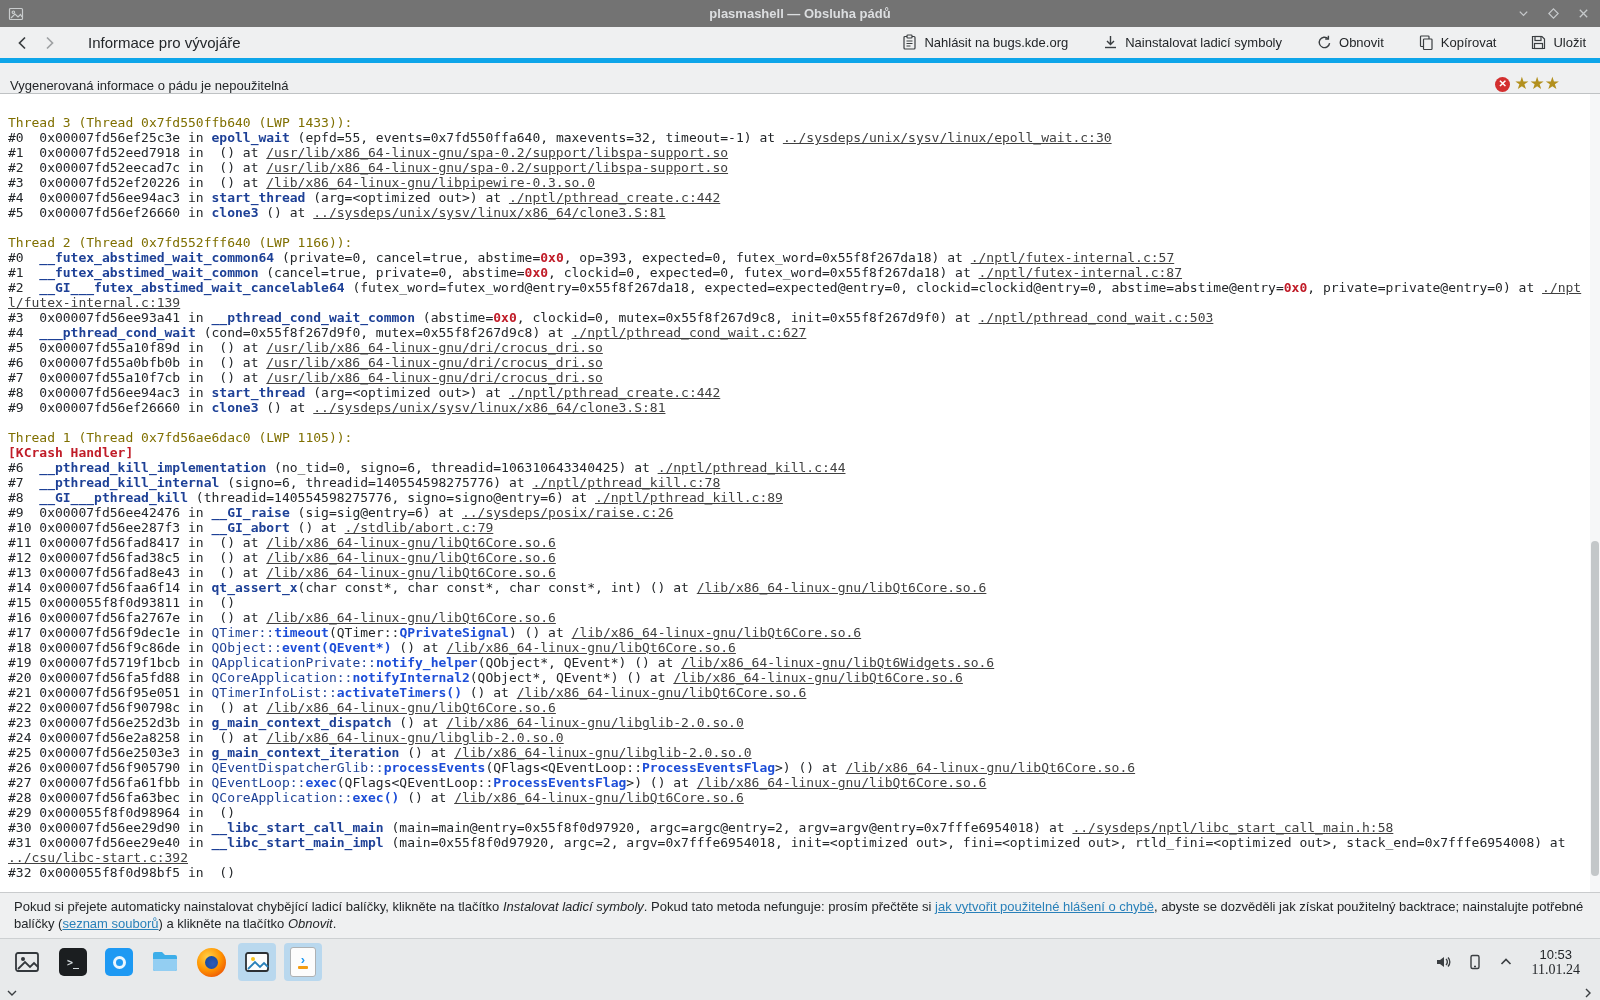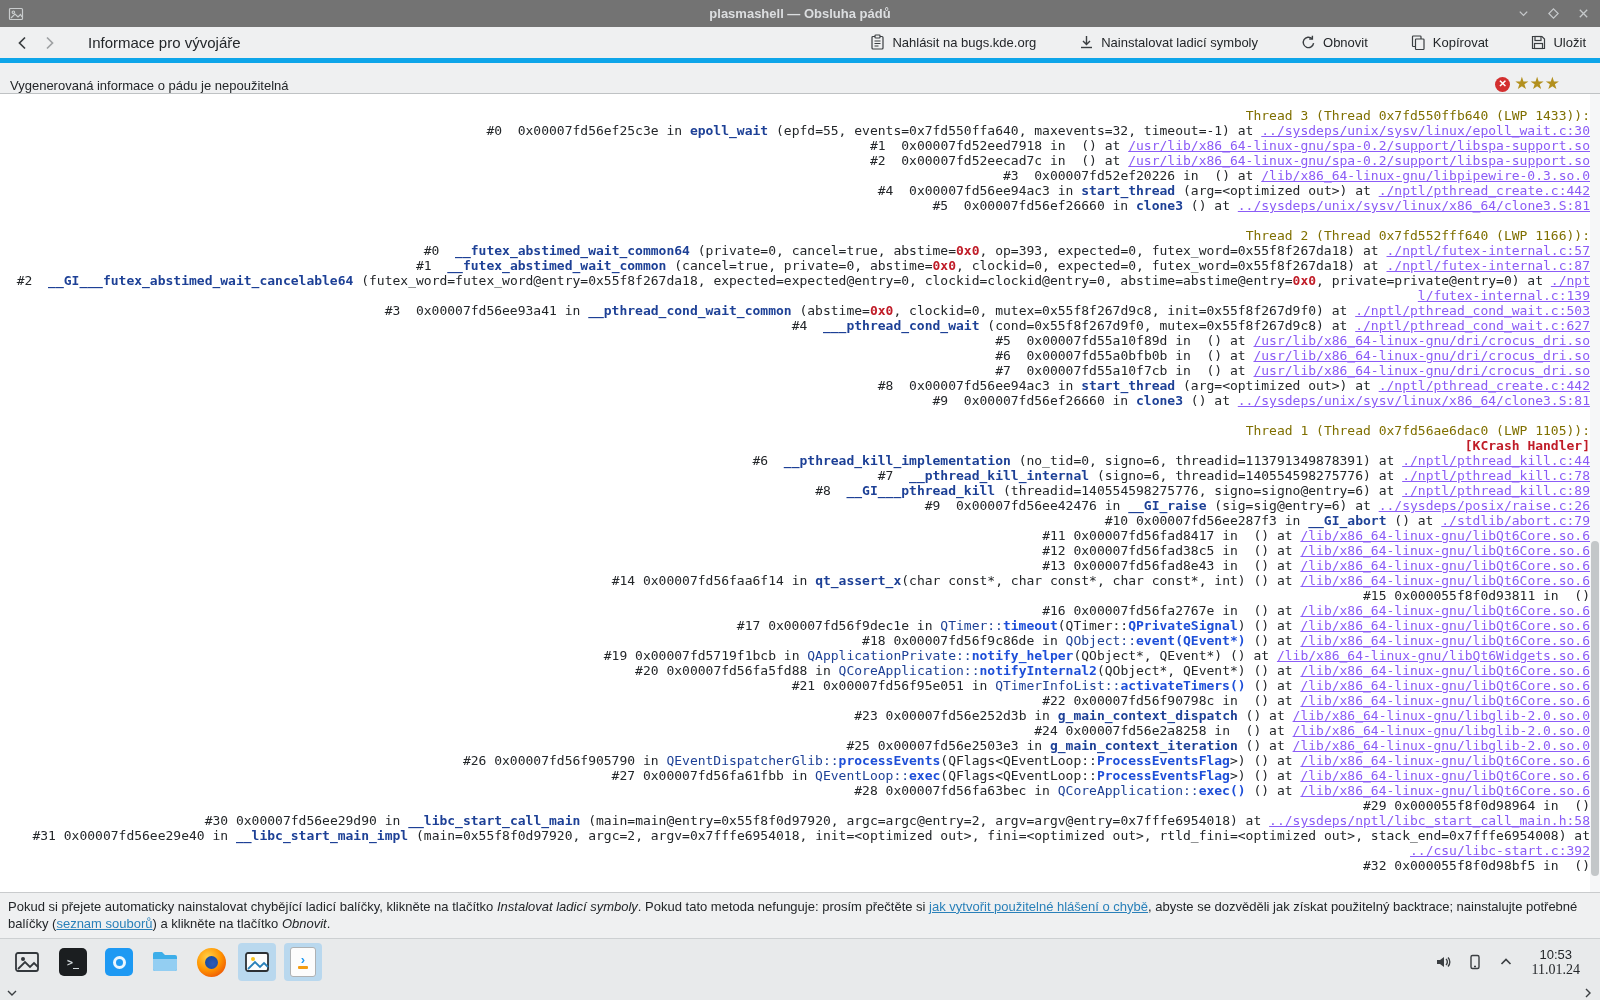--- a/index.html
+++ b/index.html
@@ -15,52 +15,52 @@
     font-size:13px; font-weight:600; color:#dcdee0; pointer-events:none; }
   .win-controls { margin-left:auto; display:flex; gap:16px; padding-right:10px; z-index:2; }
   .win-btn { width:14px; height:14px; display:flex; align-items:center; justify-content:center; color:#c6c9cb; cursor:pointer; }
 
   
   .toolbar { height:36px; background:#eff0f1; display:flex; align-items:center;
     padding:0 10px; border-bottom:5px solid #0ea5e9; flex:0 0 auto; }
   .nav-btn { width:26px; height:26px; display:flex; align-items:center; justify-content:center; cursor:pointer; color:#3a3e41; }
   .nav-btn.disabled { color:#9ea1a3; }
   .view-title { font-size:15px; color:#232629; margin-left:26px; }
-  .tb-actions { margin-left:auto; display:flex; align-items:center; gap:34px; }
+  .tb-actions { margin-left:auto; display:flex; align-items:center; gap:26px; }
   .tb-btn { display:flex; align-items:center; gap:6px; font-size:13px; color:#232629;
     cursor:pointer; padding:4px 4px; border-radius:3px; }
   .tb-btn svg { color:#3a3e41; }
 
   
   .statusbar { height:31px; background:#eff0f1; display:flex; align-items:flex-end;
     padding:0 10px; border-bottom:1px solid #bfc2c4; flex:0 0 auto; }
   .status-msg { font-size:13px; color:#232629; }
   .rating { margin-left:auto; display:flex; align-items:center; gap:4px; padding-right:30px; }
   .err-badge { width:15px; height:15px; border-radius:50%; background:#d32f2f; color:#fff;
     display:flex; align-items:center; justify-content:center; font-size:10px; font-weight:bold; line-height:1; }
   .star { color:#b3901e; font-size:17px; line-height:1; }
 
   
   .content { flex:1 1 auto; background:#ffffff; position:relative; overflow:hidden; }
-  .bt { padding:14px 10px 0 8px; font-family:"DejaVu Sans Mono", monospace;
-    font-size:13px; line-height:15px; color:#232629;text-align:right; }
+  .bt { padding:21px 10px 0 8px; font-family:"DejaVu Sans Mono", monospace;
+    font-size:13px; line-height:15px; color:#232629; }
   .bt-line { white-space:pre-wrap; word-break:break-all; min-height:15px; }
   .fn     { color:#1d4096; font-weight:bold; }
   .cls    { color:#1d4096; }
   .mth    { color:#1d4ed8; font-weight:bold; }
-  .path   { color:#8b5cf6; text-decoration:underline;margin-top:21px; }
+  .path   { color:#404040; text-decoration:underline;margin-top:21px; }
   .err    { color:#c01c28; font-weight:bold; }
   .thread { color:#7f6f00; }
   .scrollbar-track { position:absolute; top:0; right:0; width:10px; height:100%; background:#f6f7f8; }
   .scrollbar-thumb { position:absolute; right:1px; width:8px; border-radius:4px; background:#c3c7c9;
     top:56%; height:42%; cursor:grab; }
 
   
   .helpbar { flex:0 0 auto; min-height:44px; background:#eff0f1; border-top:1px solid #c9cbcd;
-    padding:5px 8px; font-size:13px; line-height:1.35; color:#232629; }
+    padding:5px 14px; font-size:13px; line-height:1.35; color:#232629; }
   .it  { font-style:italic; }
   .lnk { color:#2980b9; text-decoration:underline; cursor:pointer; }
 
   
   .panel { flex:0 0 auto; height:62px; background:#e8eaeb; border-top:1px solid #cdd0d2; position:relative; }
   .panel-row { display:flex; align-items:center; height:46px; padding:4px 8px; gap:8px; }
   .task { width:38px; height:38px; display:flex; align-items:center; justify-content:center;
     border-radius:4px; cursor:pointer; }
   .task.active { background:#b9d8ee; }
   .icon-term { width:28px; height:28px; border-radius:5px; background:#1b1e20;
@@ -199,21 +199,21 @@
         <div class="bt-line"><span>#3  0x00007fd56ee93a41 in </span><span class="fn">__pthread_cond_wait_common</span><span> (abstime=</span><span class="err">0x0</span><span>, clockid=0, mutex=0x55f8f267d9c8, init=0x55f8f267d9f0) at </span><span class="path">./nptl/pthread_cond_wait.c:503</span></div>
         <div class="bt-line"><span>#4  </span><span class="fn">___pthread_cond_wait</span><span> (cond=0x55f8f267d9f0, mutex=0x55f8f267d9c8) at </span><span class="path">./nptl/pthread_cond_wait.c:627</span></div>
         <div class="bt-line"><span>#5  0x00007fd55a10f89d in  () at </span><span class="path">/usr/lib/x86_64-linux-gnu/dri/crocus_dri.so</span></div>
         <div class="bt-line"><span>#6  0x00007fd55a0bfb0b in  () at </span><span class="path">/usr/lib/x86_64-linux-gnu/dri/crocus_dri.so</span></div>
         <div class="bt-line"><span>#7  0x00007fd55a10f7cb in  () at </span><span class="path">/usr/lib/x86_64-linux-gnu/dri/crocus_dri.so</span></div>
         <div class="bt-line"><span>#8  0x00007fd56ee94ac3 in </span><span class="fn">start_thread</span><span> (arg=&lt;optimized out&gt;) at </span><span class="path">./nptl/pthread_create.c:442</span></div>
         <div class="bt-line"><span>#9  0x00007fd56ef26660 in </span><span class="fn">clone3</span><span> () at </span><span class="path">../sysdeps/unix/sysv/linux/x86_64/clone3.S:81</span></div>
         <div class="bt-line">&nbsp;</div>
         <div class="bt-line"><span class="thread">Thread 1 (Thread 0x7fd56ae6dac0 (LWP 1105)):</span></div>
         <div class="bt-line"><span class="err">[KCrash Handler]</span></div>
-        <div class="bt-line"><span>#6  </span><span class="fn">__pthread_kill_implementation</span><span> (no_tid=0, signo=6, threadid=113791349878391) at </span><span class="path">./nptl/pthread_kill.c:44</span></div>
+        <div class="bt-line"><span>#6  </span><span class="fn">__pthread_kill_implementation</span><span> (no_tid=0, signo=6, threadid=106310643340425) at </span><span class="path">./nptl/pthread_kill.c:44</span></div>
         <div class="bt-line"><span>#7  </span><span class="fn">__pthread_kill_internal</span><span> (signo=6, threadid=140554598275776) at </span><span class="path">./nptl/pthread_kill.c:78</span></div>
         <div class="bt-line"><span>#8  </span><span class="fn">__GI___pthread_kill</span><span> (threadid=140554598275776, signo=signo@entry=6) at </span><span class="path">./nptl/pthread_kill.c:89</span></div>
         <div class="bt-line"><span>#9  0x00007fd56ee42476 in </span><span class="fn">__GI_raise</span><span> (sig=sig@entry=6) at </span><span class="path">../sysdeps/posix/raise.c:26</span></div>
         <div class="bt-line"><span>#10 0x00007fd56ee287f3 in </span><span class="fn">__GI_abort</span><span> () at </span><span class="path">./stdlib/abort.c:79</span></div>
         <div class="bt-line"><span>#11 0x00007fd56fad8417 in  () at </span><span class="path">/lib/x86_64-linux-gnu/libQt6Core.so.6</span></div>
         <div class="bt-line"><span>#12 0x00007fd56fad38c5 in  () at </span><span class="path">/lib/x86_64-linux-gnu/libQt6Core.so.6</span></div>
         <div class="bt-line"><span>#13 0x00007fd56fad8e43 in  () at </span><span class="path">/lib/x86_64-linux-gnu/libQt6Core.so.6</span></div>
         <div class="bt-line"><span>#14 0x00007fd56faa6f14 in </span><span class="fn">qt_assert_x</span><span>(char const*, char const*, char const*, int) () at </span><span class="path">/lib/x86_64-linux-gnu/libQt6Core.so.6</span></div>
         <div class="bt-line"><span>#15 0x000055f8f0d93811 in  ()</span></div>
         <div class="bt-line"><span>#16 0x00007fd56fa2767e in  () at </span><span class="path">/lib/x86_64-linux-gnu/libQt6Core.so.6</span></div>

